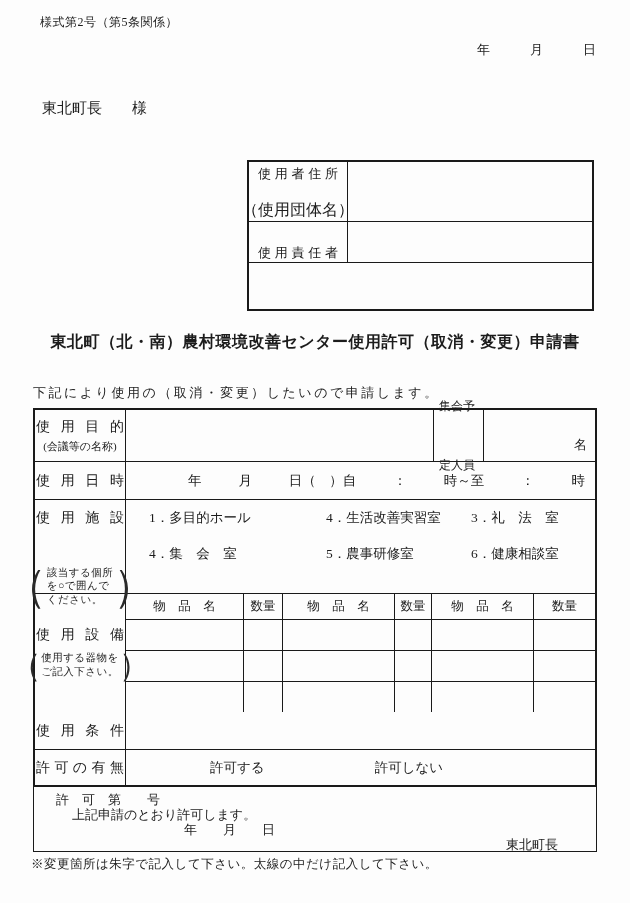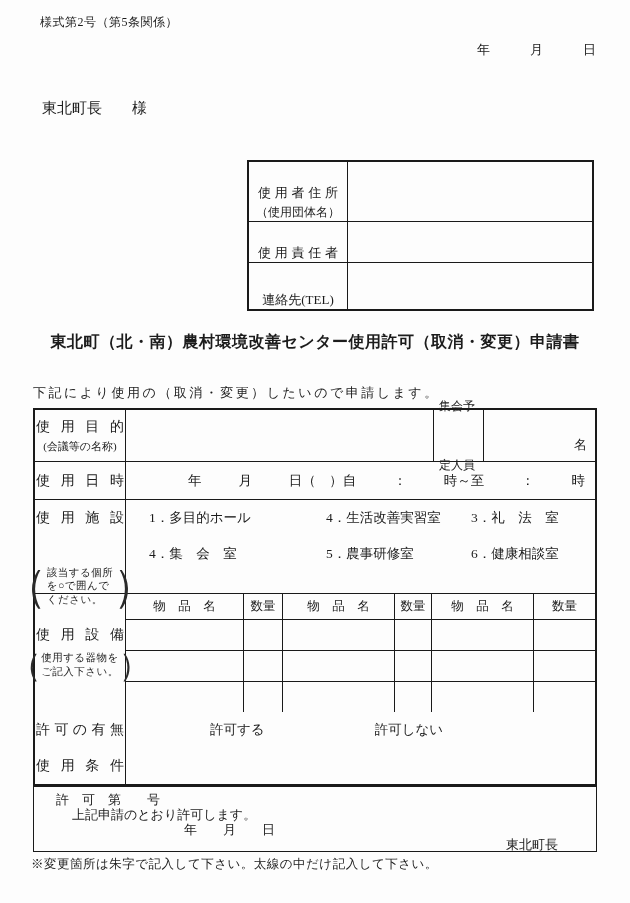--- a/index.html
+++ b/index.html
@@ -26,21 +26,21 @@
   .applicant-table .row.b { border-bottom:1px solid #1a1a1a; }
   .applicant-table .lbl {
     width:99px; border-right:1px solid #1a1a1a; display:flex;
     flex-direction:column; justify-content:flex-end; align-items:center;
     font-size:13px; padding:0 6px;
   }
   .applicant-table .val { flex:1; }
   .r-addr { height:60px; } .r-resp { height:41px; } .r-tel { flex:1; }
   .jl { text-align:justify; text-align-last:justify; display:block; }
   .w80 { width:80px; } .w88 { width:88px; }
-  .sub-small { font-size:12px; margin-top:2px; white-space:nowrap; }
+  .sub-small { font-size:16px; margin-top:17px; white-space:nowrap; }
 
   
   .doc-title { left:0; top:332px; width:630px; text-align:center;
     font-size:16px; font-weight:bold; letter-spacing:0.5px; }
   .declaration { left:33px; top:384px; font-size:13px; letter-spacing:2.5px; }
 
   
   .main-table {
     left:33px; top:408px; width:564px;
     border:2px solid #1a1a1a; display:flex; flex-direction:column;
@@ -136,23 +136,20 @@
       </div>
       <div class="val"></div>
     </div>
     <div class="row b r-resp">
       <div class="lbl">
         <span class="jl w80">使用責任者</span>
       </div>
       <div class="val"></div>
     </div>
     <div class="row r-tel">
-      <div class="lbl">
-        <span>連絡先(TEL)</span>
-      </div>
       <div class="val"></div>
     </div>
   </div>
 
   <div class="abs doc-title">東北町（北・南）農村環境改善センター使用許可（取消・変更）申請書</div>
   <div class="abs declaration">下記により使用の（取消・変更）したいので申請します。</div>
 
   <div class="abs main-table">
 
     <div class="mrow b r-purpose">
@@ -253,35 +250,35 @@
           <div class="eq-cell c-item1"></div>
           <div class="eq-cell c-qty1 eq-bl"></div>
           <div class="eq-cell c-item2 eq-bl"></div>
           <div class="eq-cell c-qty2 eq-bl"></div>
           <div class="eq-cell c-item3 eq-bl"></div>
           <div class="eq-cell c-qty3 eq-bl"></div>
         </div>
       </div>
     </div>
 
+    <div class="mrow b r-cond">
+      <div class="mlbl">
+        <span class="jl w88">使用条件</span>
+      </div>
+      <div class="cond-blank"></div>
+    </div>
+
     <div class="mrow r-perm" style="border-top:none;">
       <div class="mlbl">
         <span class="jl w88">許可の有無</span>
       </div>
       <div class="perm-content">
         <span>許可する</span>
         <span>許可しない</span>
       </div>
-    </div>
-
-    <div class="mrow b r-cond">
-      <div class="mlbl">
-        <span class="jl w88">使用条件</span>
-      </div>
-      <div class="cond-blank"></div>
     </div>
   </div>
 
   <div class="abs permit-section">
     <div class="permit-l1">許　可　第　　号</div>
     <div class="permit-l2">上記申請のとおり許可します。</div>
     <div class="permit-l3">年　　月　　日</div>
     <div class="permit-l4">東北町長</div>
   </div>
 

